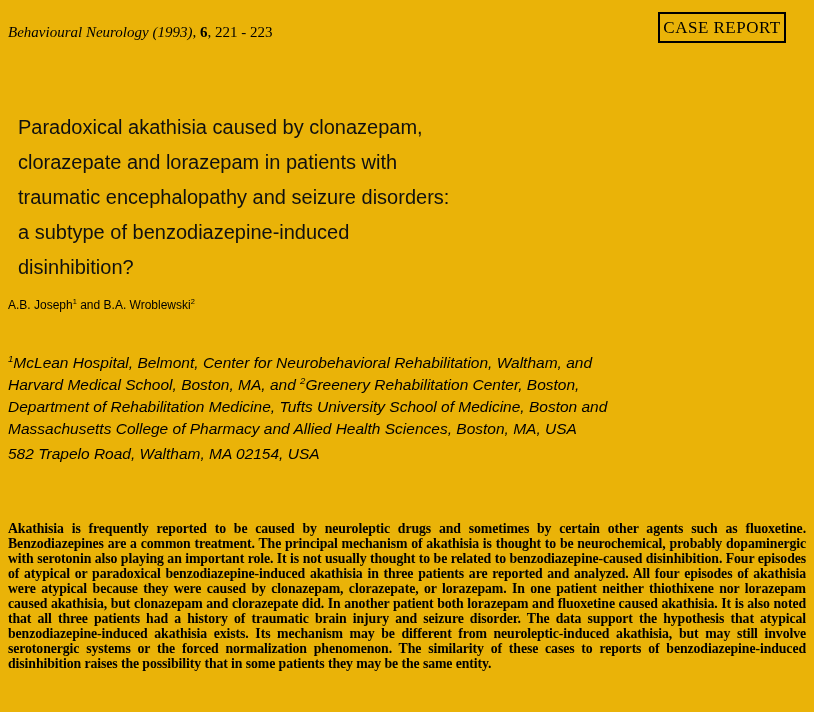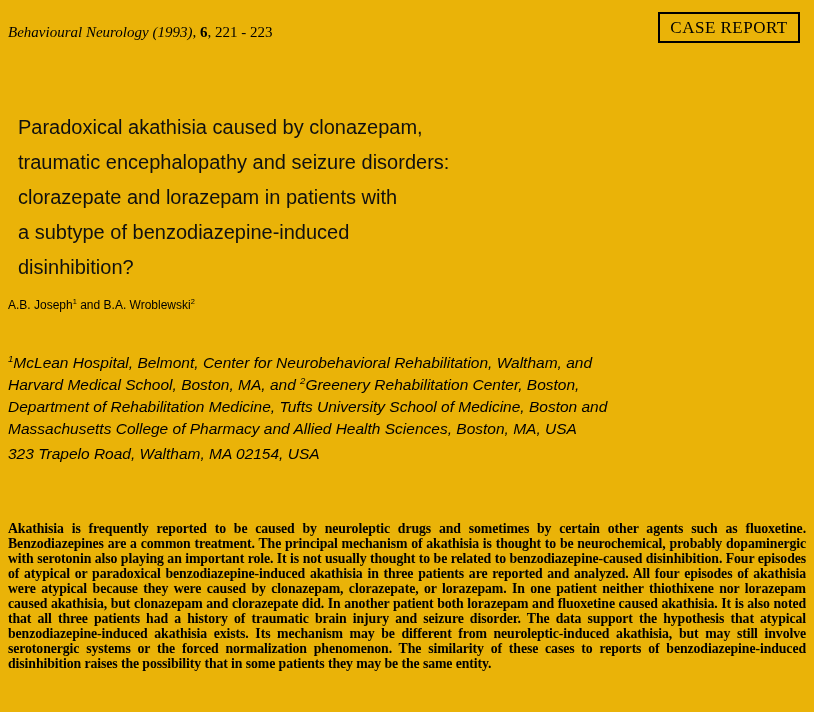--- a/index.html
+++ b/index.html
@@ -20,21 +20,21 @@
     font-size: 15px;
     color: #000;
     white-space: nowrap;
   }
   .jc-italic { font-style: italic; }
   .jc-bold { font-weight: bold; }
   .badge {
     position: absolute;
     top: 12px;
     left: 658px;
-    width: 142px;
+    width: 128px;
     height: 31px;
     box-sizing: border-box;
     border: 2px solid #000;
     display: flex;
     align-items: center;
     justify-content: center;
     font-family: "Liberation Serif", serif;
     font-size: 17px;
     letter-spacing: 0.5px;
     color: #000;
@@ -108,33 +108,33 @@
 <div class="page">
 
   <div class="journal-line">
     <span class="jc-italic">Behavioural Neurology (1993), </span><span class="jc-bold">6</span><span class="jc-pages">, 221 - 223</span>
   </div>
 
   <div class="badge">CASE REPORT</div>
 
   <h1 class="title">
     <span class="line">Paradoxical akathisia caused by clonazepam,</span>
+    <span class="line">clorazepate and lorazepam in patients with</span>
     <span class="line">traumatic encephalopathy and seizure disorders:</span>
-    <span class="line">clorazepate and lorazepam in patients with</span>
     <span class="line">a subtype of benzodiazepine-induced</span>
     <span class="line">disinhibition?</span>
   </h1>
 
   <div class="authors">
     <span>A.B. Joseph</span><sup>1</sup><span> and </span><span>B.A. Wroblewski</span><sup>2</sup>
   </div>
 
   <div class="affiliations">
     <sup>1</sup><span>McLean Hospital, Belmont, Center for Neurobehavioral Rehabilitation, Waltham, and Harvard Medical School, Boston, MA, and </span><sup>2</sup><span>Greenery Rehabilitation Center, Boston, Department of Rehabilitation Medicine, Tufts University School of Medicine, Boston and Massachusetts College of Pharmacy and Allied Health Sciences, Boston, MA, USA</span>
   </div>
 
   <div class="correspondence">
-    <span class="line">323 Trapelo Road, Waltham, MA 02154, USA</span>
+    <span class="line">582 Trapelo Road, Waltham, MA 02154, USA</span>
   </div>
 
   <p class="abstract">Akathisia is frequently reported to be caused by neuroleptic drugs and sometimes by certain other agents such as fluoxetine. Benzodiazepines are a common treatment. The principal mechanism of akathisia is thought to be neurochemical, probably dopaminergic with serotonin also playing an important role. It is not usually thought to be related to benzodiazepine-caused disinhibition. Four episodes of atypical or paradoxical benzodiazepine-induced akathisia in three patients are reported and analyzed. All four episodes of akathisia were atypical because they were caused by clonazepam, clorazepate, or lorazepam. In one patient neither thiothixene nor lorazepam caused akathisia, but clonazepam and clorazepate did. In another patient both lorazepam and fluoxetine caused akathisia. It is also noted that all three patients had a history of traumatic brain injury and seizure disorder. The data support the hypothesis that atypical benzodiazepine-induced akathisia exists. Its mechanism may be different from neuroleptic-induced akathisia, but may still involve serotonergic systems or the forced normalization phenomenon. The similarity of these cases to reports of benzodiazepine-induced disinhibition raises the possibility that in some patients they may be the same entity.</p>
 
 </div>
 
 </body></html>

